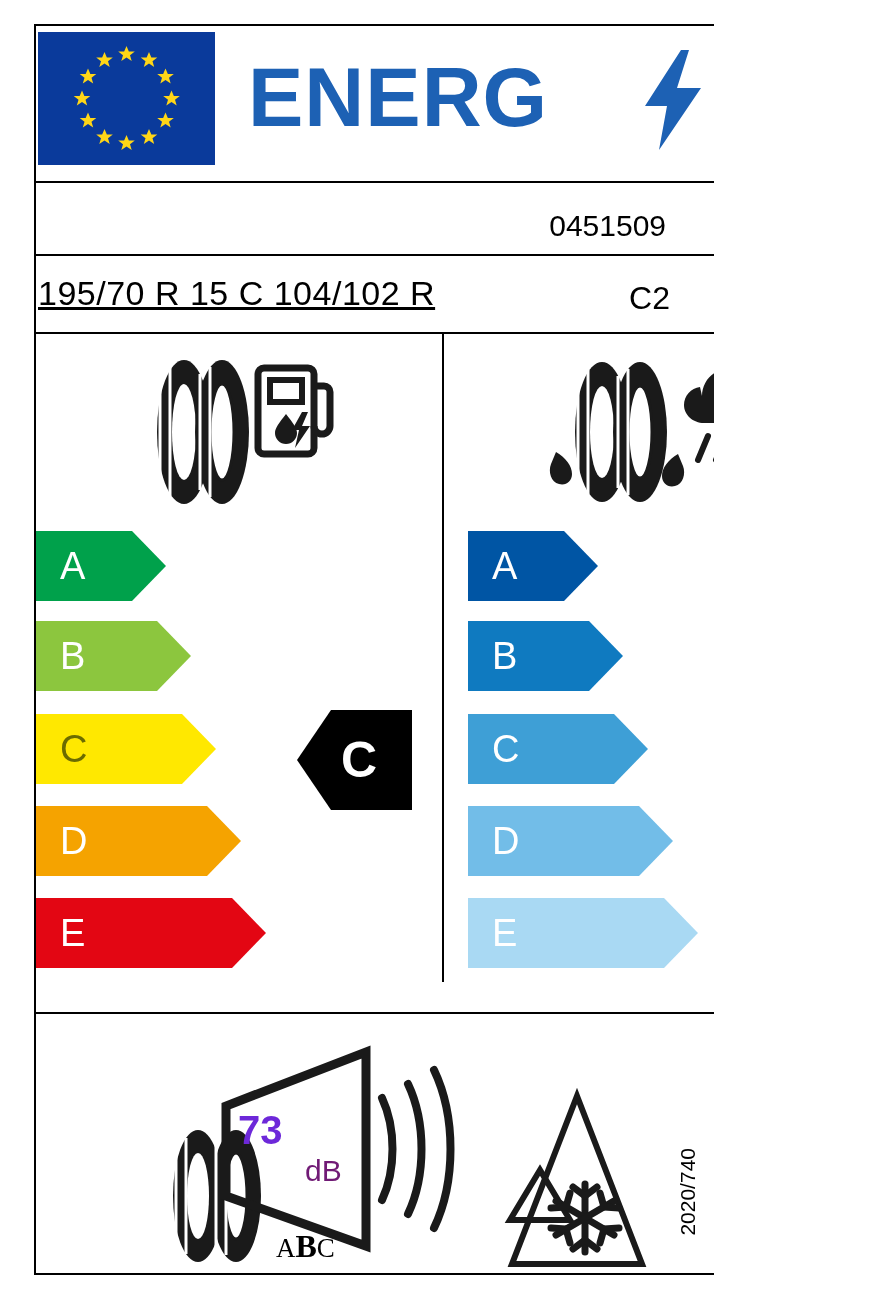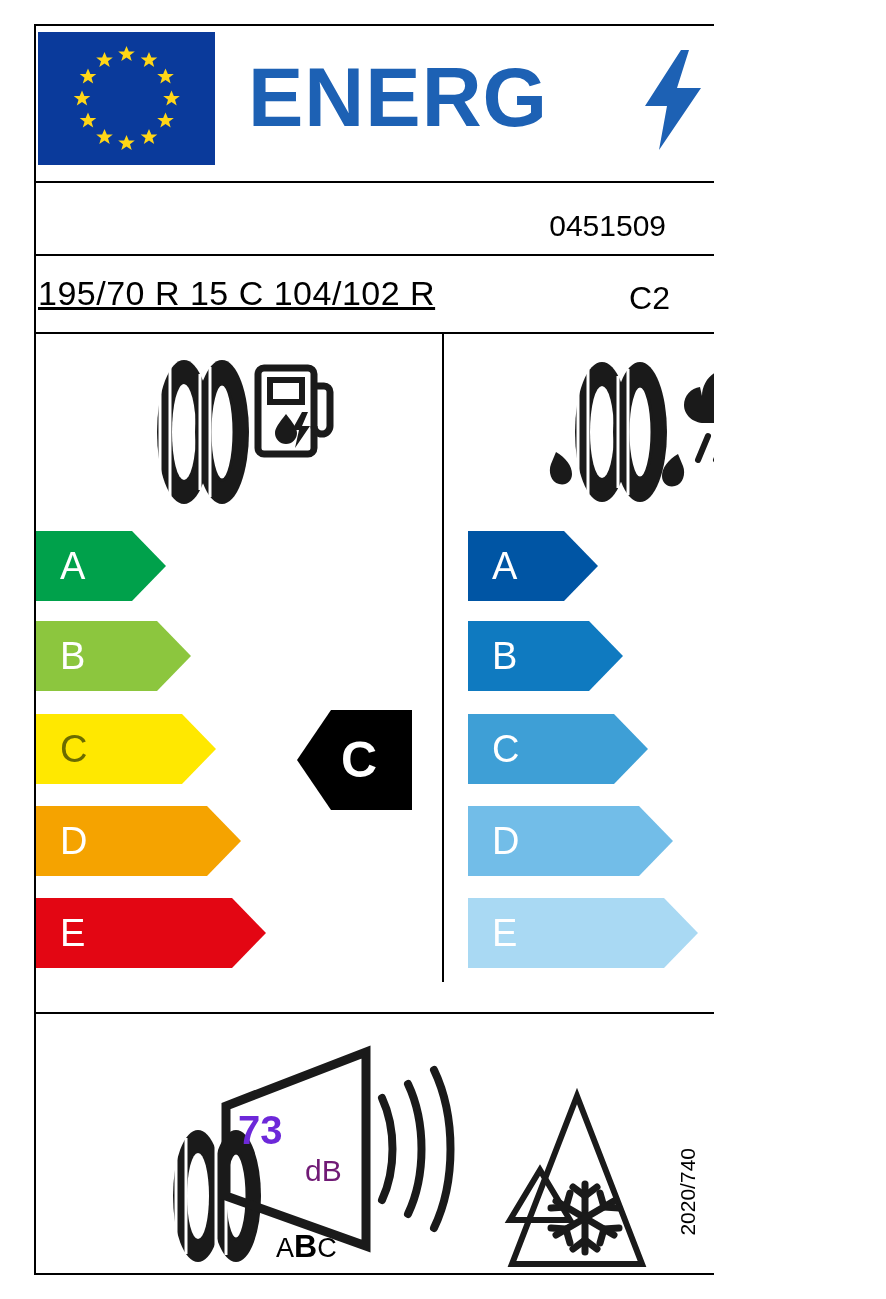--- a/index.html
+++ b/index.html
@@ -146,20 +146,21 @@
     left: 305px; top: 1114px;
     font-size: 30px;
     color: #701a75;
     margin-top: 40px;
   }
   .abc {
     position: absolute;
     left: 276px; top: 1228px;
     font-size: 27px;
     color: #000;
+    font-family: Liberation Serif, serif;
   }
   .abc b { font-size: 32px; }
   .year {
     position: absolute;
     right: 38px; top: 1148px;
     font-size: 21px;
     color: #000;
     transform: rotate(-90deg);
     transform-origin: 100% 0;
     white-space: nowrap;

